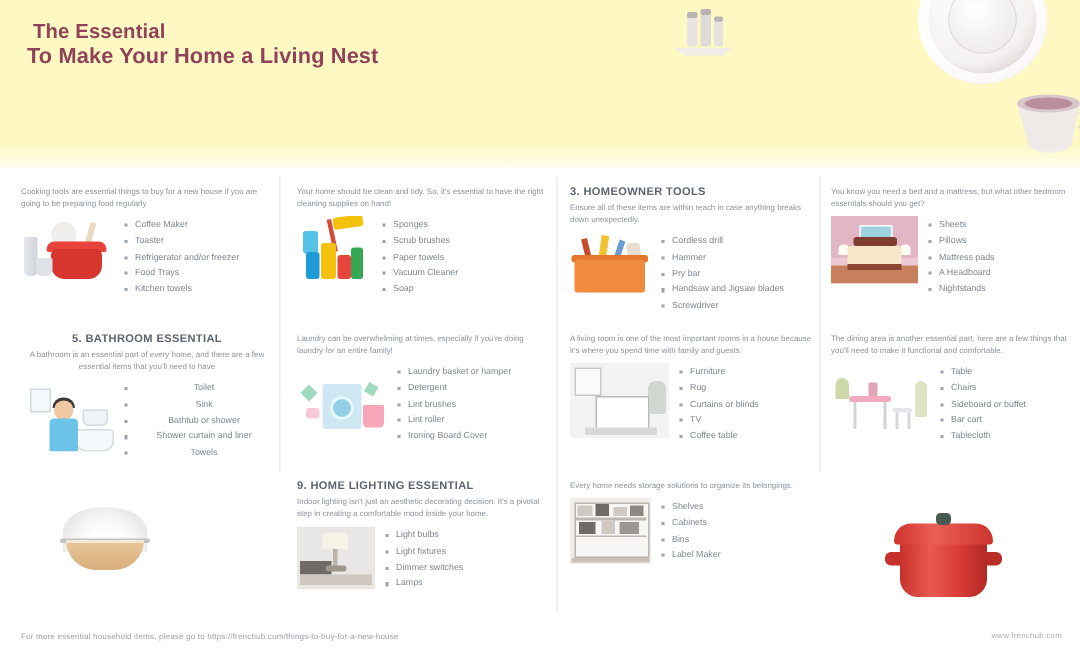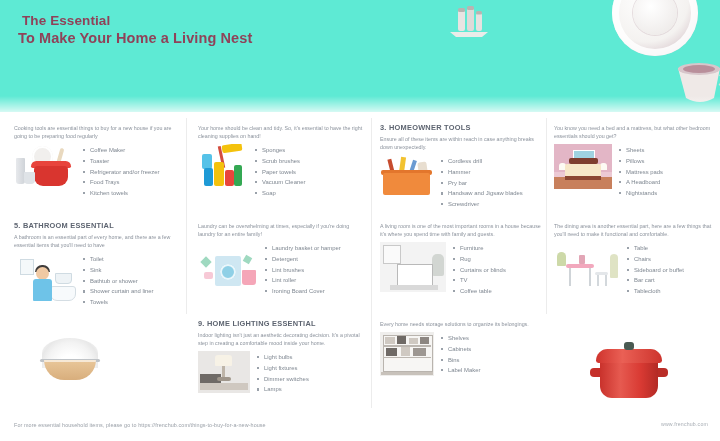--- a/index.html
+++ b/index.html
@@ -21,21 +21,21 @@
     background: #ffffff;
     overflow: hidden;
   }
 
   
   .header {
     position: absolute;
     left: 0; top: 0;
     width: 720px;
     height: 112px;
-    background: #5eead4;
+    background: #fef9c3;
     overflow: hidden;
   }
   .header-inner {
     position: absolute;
     left: 18px;
     top: 14px;
     width: 660px;
   }
   .kicker {
     font-size: 13.5px;
@@ -494,21 +494,21 @@
         <ul class="sec-list">
           <li>Sheets</li>
           <li>Pillows</li>
           <li>Mattress pads</li>
           <li>A Headboard</li>
           <li>Nightstands</li>
         </ul>
       </div>
     </div>
 
-    <div class="cell" style="left:14px; top:110px; width:168px;">
+    <div class="cell" style="left:14px; top:110px; width:168px;text-align:center;">
       <div class="sec-title">5. BATHROOM ESSENTIAL</div>
       <div class="sec-desc">A bathroom is an essential part of every home, and there are a few essential items that you'll need to have</div>
       <div class="sec-body">
         <div class="sec-art art" style="width:62px;height:48px;">
           <div class="ba-mirror"></div>
           <div class="ba-sink"></div>
           <div class="ba-tub"></div>
           <div class="ba-hair"></div>
           <div class="ba-person-head"></div>
           <div class="ba-body"></div>

